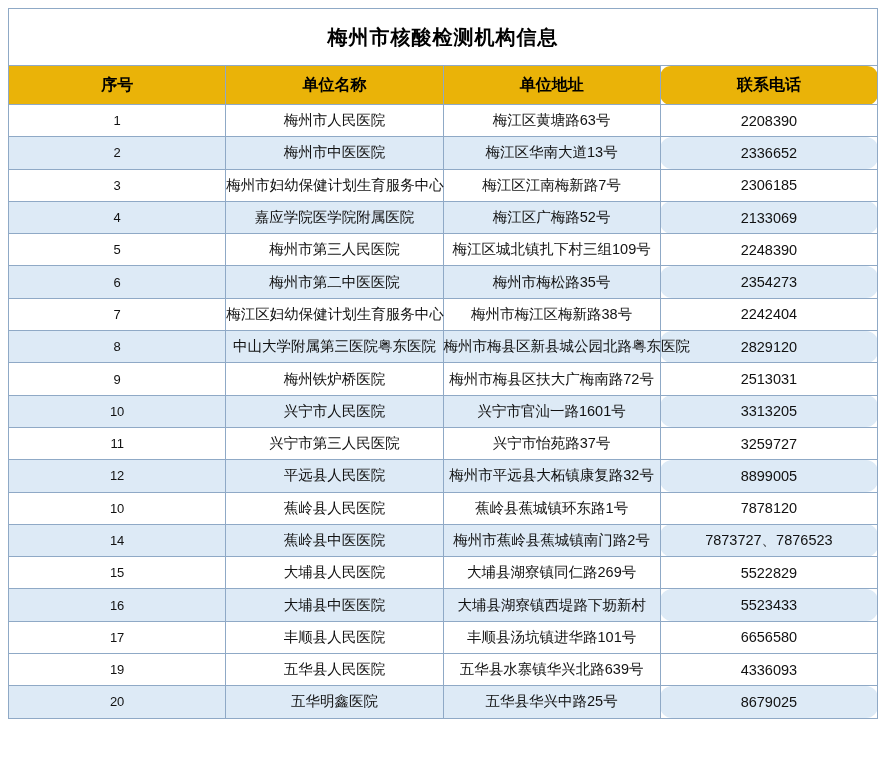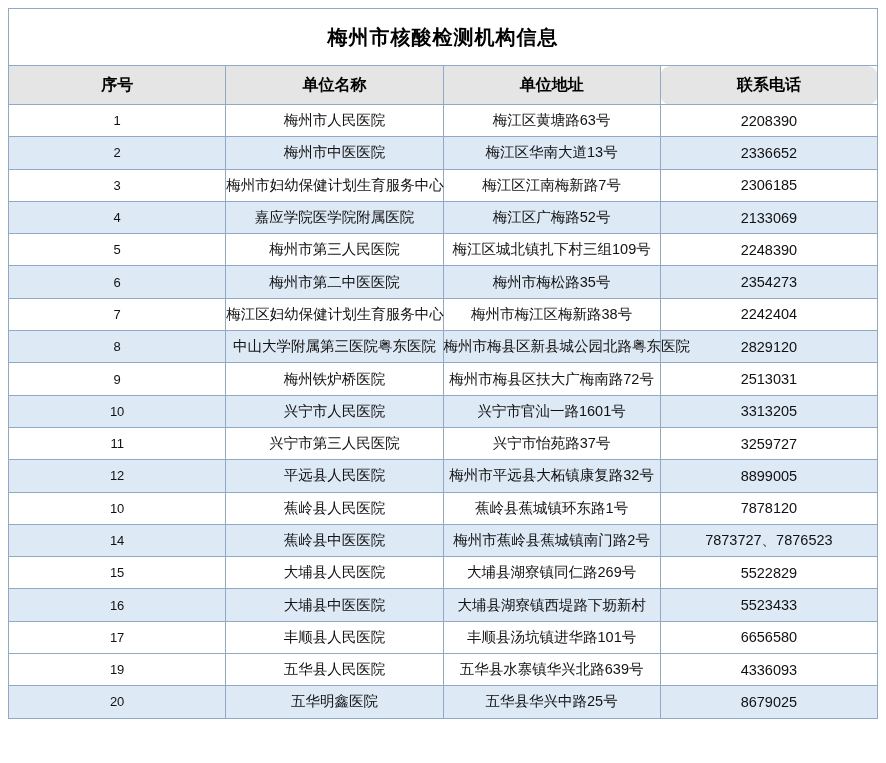--- a/index.html
+++ b/index.html
@@ -35,37 +35,37 @@
   .title-cell {
     height: 56px;
     background: #ffffff;
     font-size: 20px;
     font-weight: bold;
     letter-spacing: 1px;
     color: #000000;
   }
   thead th {
     height: 38px;
-    background: #e5e5e5;
+    background: #eab308;
     font-size: 16px;
     font-weight: bold;
     color: #000000;
   }
   tbody td {
     height: 31.3px;
     font-size: 14.5px;
     color: #111111;
     white-space: nowrap;
   }
   tbody tr.odd td { background: #ffffff; }
   tbody tr.even td { background: #ddeaf6; }
   td.col-idx { width: 52px; font-size: 13px; }
   td.col-name { width: 310px; margin-top: 15px; }
   td.col-addr { width: 355px; }
-  td.col-tel  { width: 150px; }
+  td.col-tel  { width: 150px; border-radius: 12px; }
   th.col-idx { width: 52px; }
   th.col-name { width: 310px; }
   th.col-addr { width: 355px; margin-left: 36px; }
   th.col-tel { width: 150px; border-radius: 11px; }
 </style>
 </head>
 <body>
 
 <div class="sheet">
   <table class="main">

